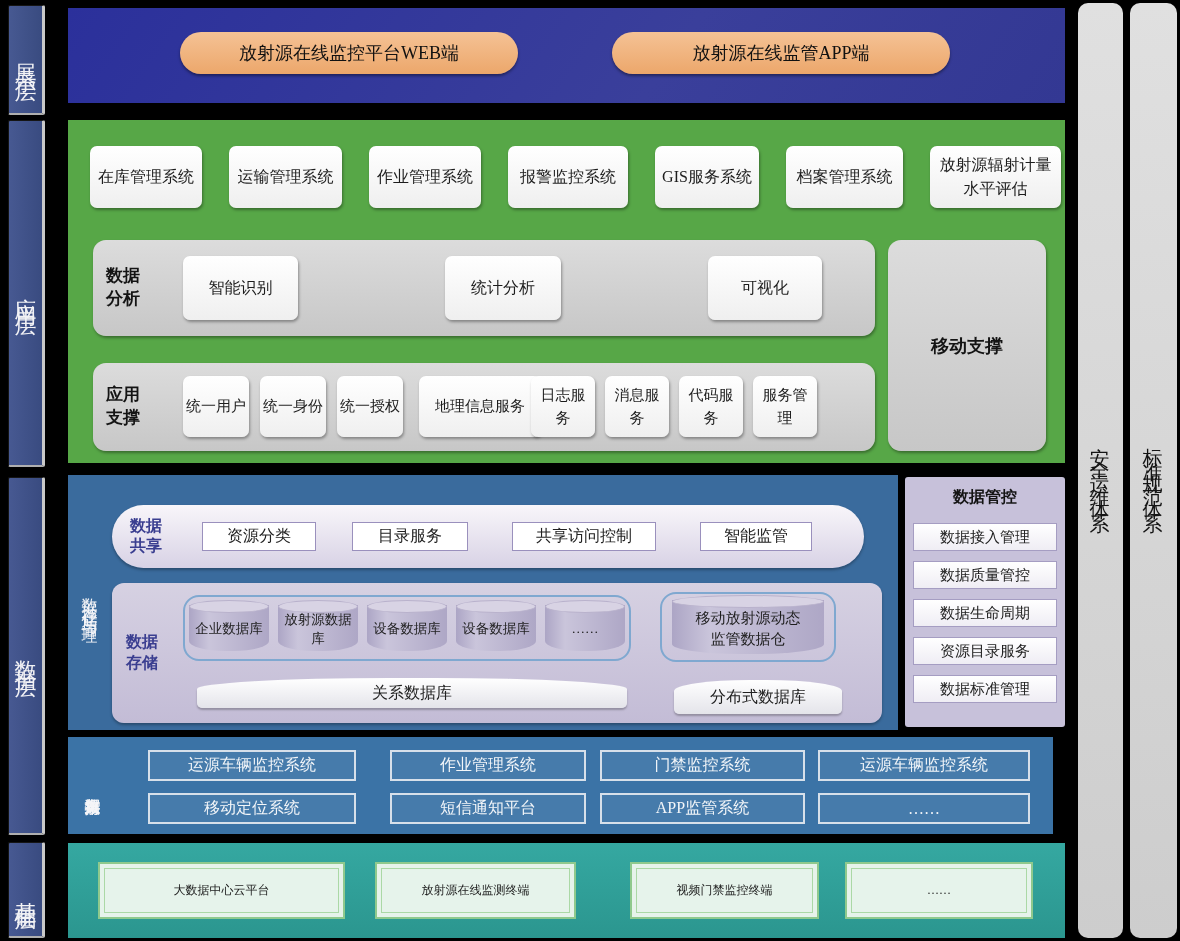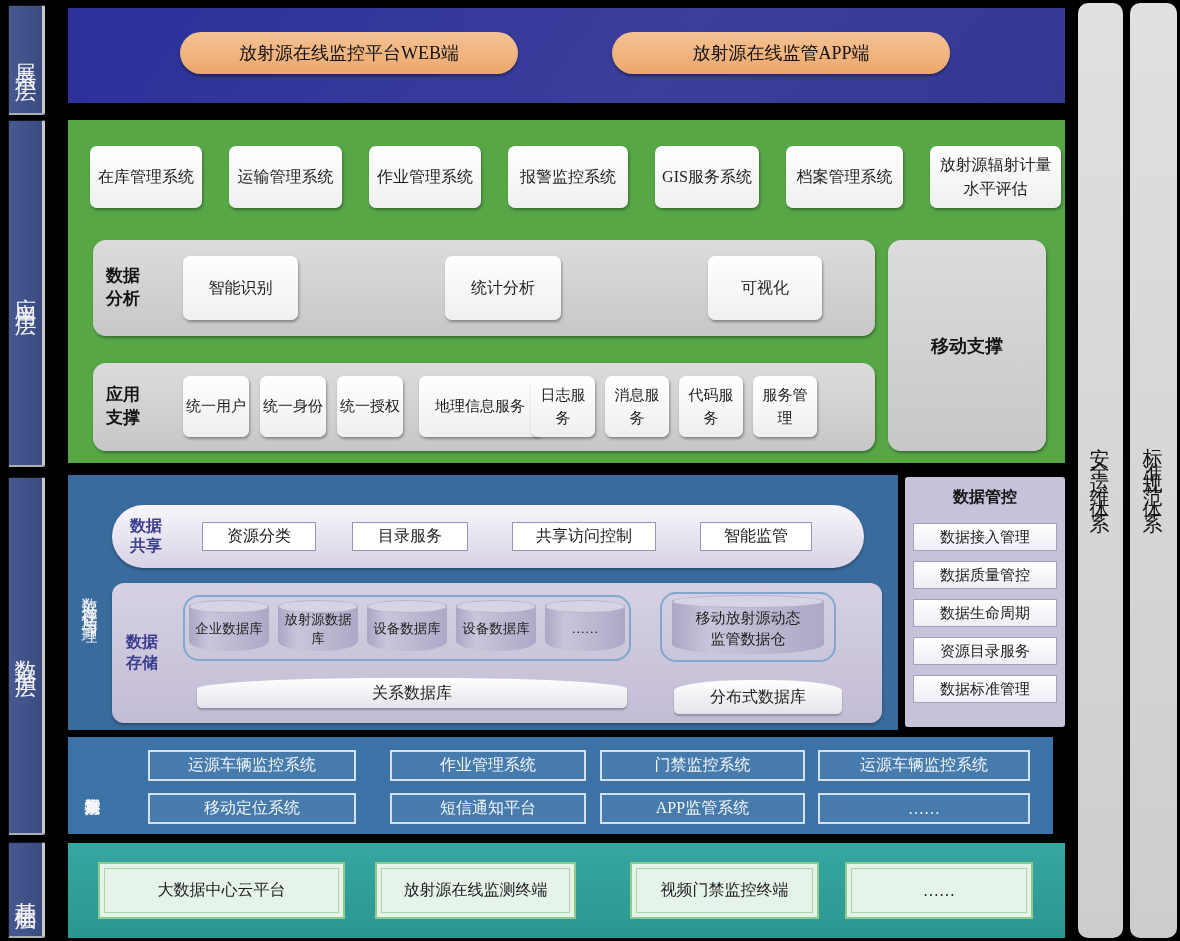--- a/index.html
+++ b/index.html
@@ -143,21 +143,21 @@
     display:flex; align-items:center; justify-content:center;
     color:#F3F6F9; font-size:16px; font-family:"Liberation Serif","DejaVu Serif",serif;
   }
 
   
   .band-infra { top:843px; width:997px; height:95px; background:linear-gradient(180deg,#35A8A1,#2B968F); }
   .infra-box {
     position:absolute; top:19px; height:57px;
     background:#E6F3EB; border:2px solid #8FC98D; position:absolute;
     display:flex; align-items:center; justify-content:center;
-    font-size:16px; color:#1d1d1d; font-family:"Liberation Serif","DejaVu Serif",serif;
+    font-size:12px; color:#1d1d1d; font-family:"Liberation Serif","DejaVu Serif",serif;
   }
   .infra-box::before { content:''; position:absolute; inset:4px; border:1px solid #ABD8A6; pointer-events:none; }
 </style>
 </head>
 <body>
 
 <div id="stage">
 
   <div class="layer-label" style="top:5px;height:110px;">展示层</div>
   <div class="layer-label" style="top:120px;height:347px;">应用层</div>

